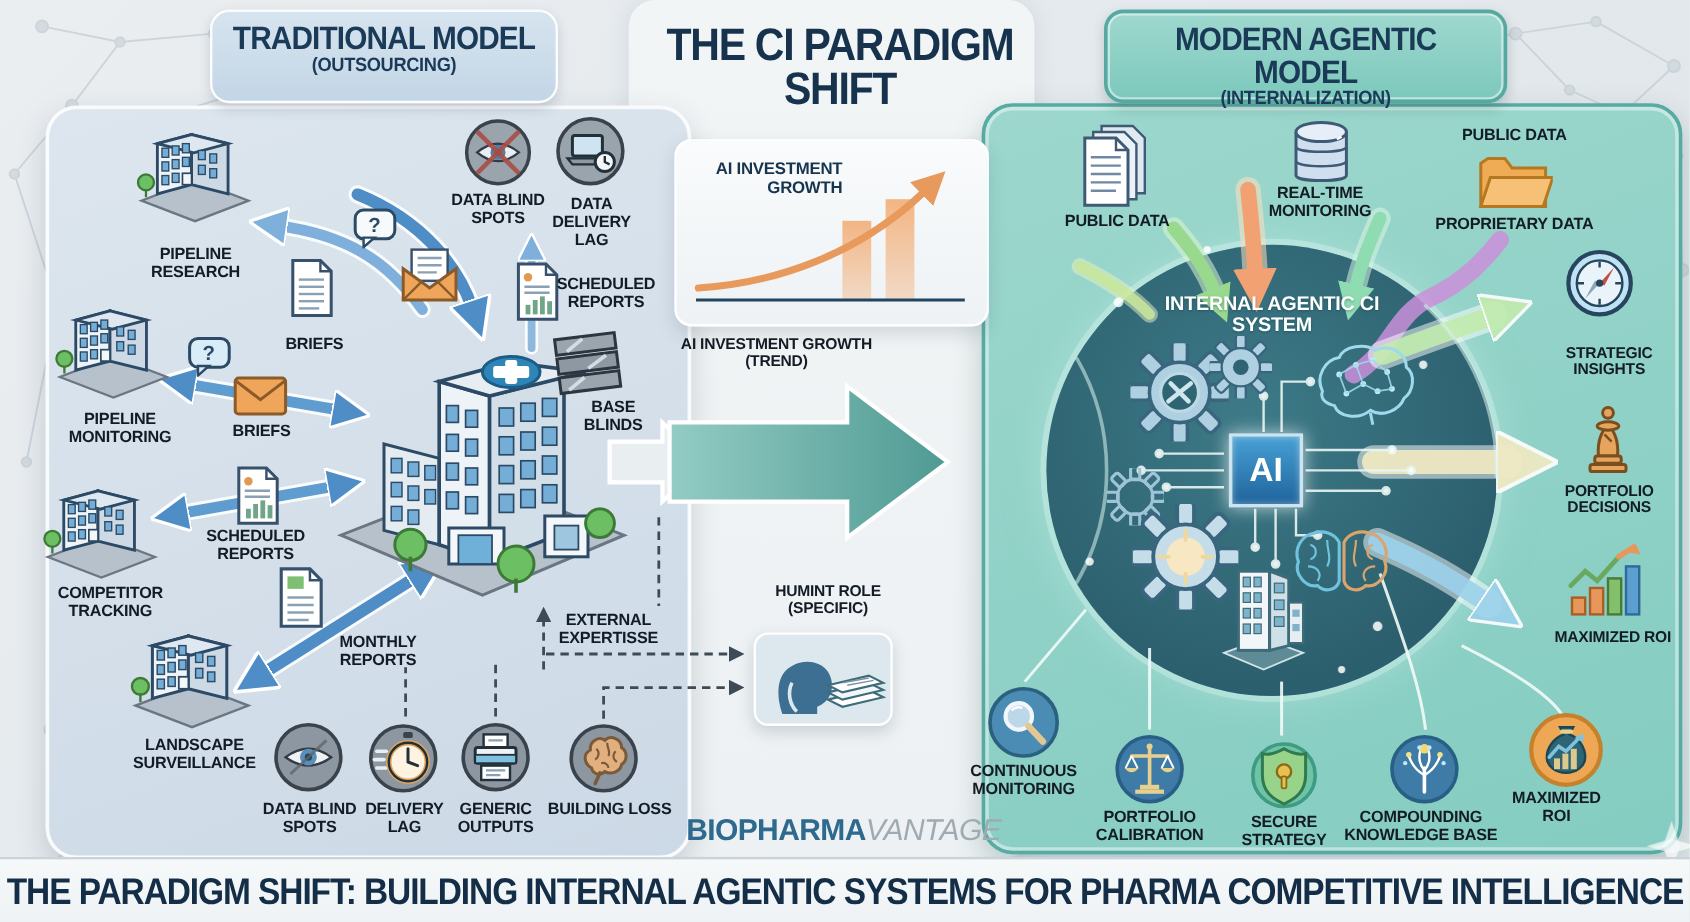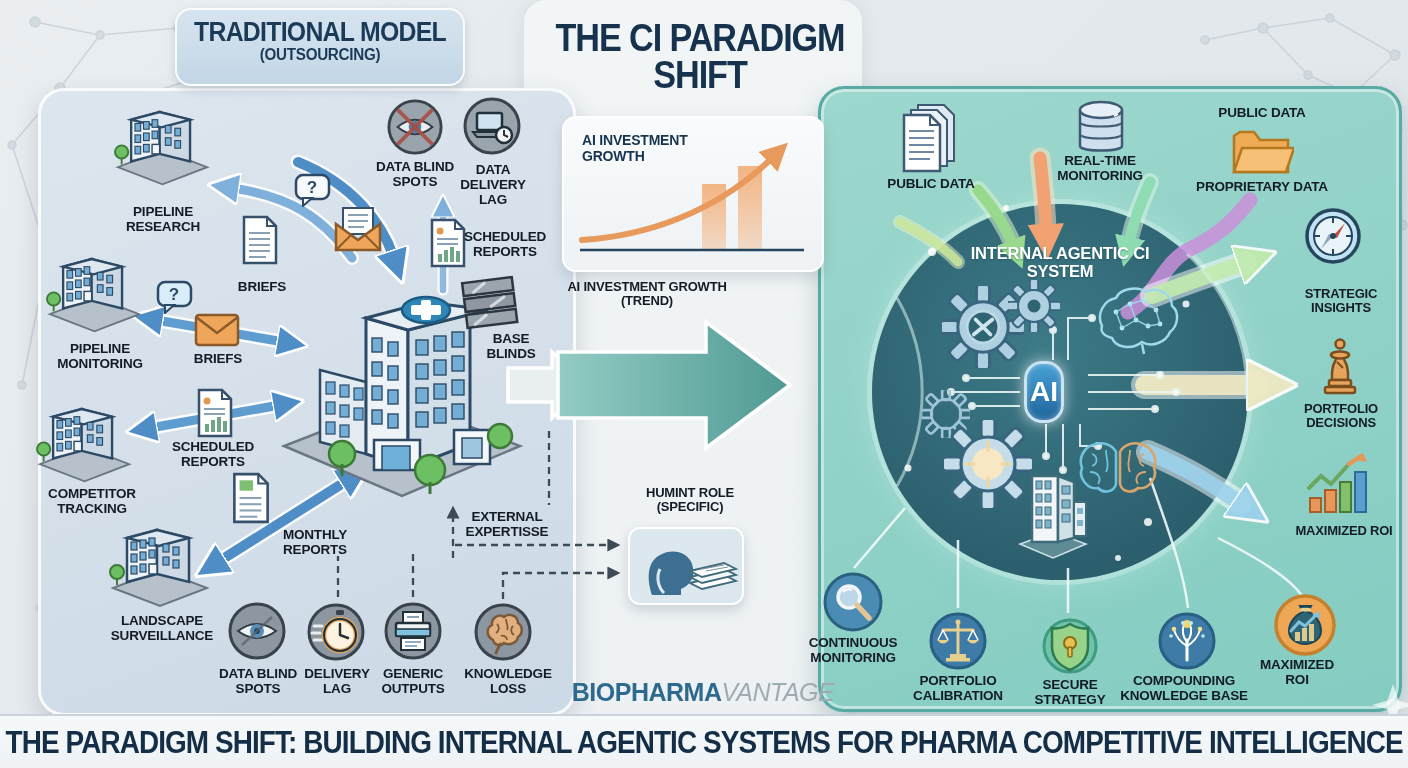--- a/index.html
+++ b/index.html
@@ -26,29 +26,29 @@
      background:linear-gradient(#9fd8ce,#7cc8bc);border:3px solid #55a9a1;
      box-shadow:inset 0 0 0 2px rgba(255,255,255,.5),0 4px 10px rgba(40,80,75,.22);}
   .ph-title{font-weight:800;font-size:27px;line-height:1.0;color:#1b3a58;letter-spacing:-.8px;transform:scaleX(.92);}
   .ph-sub{font-weight:700;font-size:16px;color:#1b3a58;letter-spacing:-.3px;transform:scaleX(.95);}
   #center-col{left:524px;top:0;width:338px;height:714px;z-index:1;border-radius:22px;
      background:linear-gradient(#f2f5f6,#edf1f3);box-shadow:0 0 18px rgba(120,140,155,.18);}
   #center-title{left:533px;top:20px;width:334px;z-index:6;text-align:center;
      font-weight:800;font-size:38px;line-height:.98;color:#16324c;letter-spacing:-1.2px;transform:scaleX(.9);}
   #chart-card{left:562px;top:116px;width:258px;height:152px;z-index:3;border-radius:14px;
      background:linear-gradient(#f9fbfc,#eef2f4);border:2px solid #ffffff;box-shadow:0 6px 14px rgba(70,90,105,.18);}
-  #chart-label{left:582px;top:132px;width:120px;z-index:6;font-weight:800;font-size:14px;line-height:1.15;color:#17344f;text-align:left;letter-spacing:-.2px;}
+  #chart-label{left:582px;top:132px;width:120px;z-index:6;font-weight:800;font-size:14px;line-height:1.15;color:#17344f;text-align:right;letter-spacing:-.2px;}
   #arrow-label{left:658px;top:358px;width:200px;z-index:6;font-weight:800;font-size:23px;line-height:1.05;letter-spacing:-.5px;}
   #humint-box{left:628px;top:527px;width:112px;height:74px;z-index:3;border-radius:12px;
      background:#dde8ee;border:2.5px solid #ffffff;box-shadow:0 5px 12px rgba(70,90,105,.22);}
   #core-circle{left:872px;top:204px;width:376px;height:376px;z-index:3;border-radius:50%;
      background:radial-gradient(circle at 45% 38%,#3d7a87,#2c5f6e 72%);
      box-shadow:0 0 0 5px rgba(225,248,243,.35),0 0 34px rgba(190,235,228,.55);}
   #core-title{left:1060px;top:230px;width:210px;z-index:6;font-weight:800;font-size:16.5px;line-height:1.12;letter-spacing:-.2px;}
-  #ai-chip{left:1024px;top:361px;width:40px;height:62px;z-index:5;border-radius:18px;
+  #ai-chip{left:1024px;top:361px;width:62px;height:62px;z-index:5;border-radius:1px;
      background:linear-gradient(#47a0d4,#1f649c);border:3px solid #cbe4f1;box-sizing:border-box;
      box-shadow:0 0 14px rgba(255,255,255,.65),inset 0 0 6px rgba(255,255,255,.4);
      display:flex;align-items:center;justify-content:center;font-weight:800;font-size:28px;color:#fff;}
   #banner{left:0;top:714px;width:1408px;height:54px;z-index:7;background:linear-gradient(#f6f9fa,#eef2f4);
      border-top:2px solid #c9d3d9;display:flex;align-items:center;justify-content:center;}
   #banner-text{font-weight:800;font-size:31px;color:#142e48;letter-spacing:-1px;transform:scaleX(.9);white-space:nowrap;}
   #logo{left:703px;top:678px;z-index:7;transform:translateX(-50%);white-space:nowrap;font-size:25px;letter-spacing:-.5px;}
   #logo .p1{font-weight:800;color:#2e6a8e;}
   #logo .p2{font-weight:400;color:#9fabb3;font-style:italic;}
   svg{display:block;}
@@ -113,20 +113,24 @@
 
   <div class="abs" id="center-col"></div>
 
   <div class="panel" id="left-panel"></div>
   <div class="panel" id="right-panel"></div>
 
   <div class="panel-header" id="left-header">
     <div class="ph-title">TRADITIONAL MODEL</div>
     <div class="ph-sub">(OUTSOURCING)</div>
   </div>
+  <div class="panel-header" id="right-header">
+    <div class="ph-title">MODERN AGENTIC MODEL</div>
+    <div class="ph-sub">(INTERNALIZATION)</div>
+  </div>
 
   <div class="abs" id="center-title">THE CI PARADIGM SHIFT</div>
 
   <div class="abs" id="chart-card">
     <svg width="258" height="152" viewBox="0 0 258 152">
       <defs>
         <linearGradient id="gb" x1="0" y1="0" x2="0" y2="1">
           <stop offset="0" stop-color="#f2a96e" stop-opacity=".85"></stop>
             <stop offset="1" stop-color="#f2a96e" stop-opacity=".35"></stop>
         </linearGradient>
@@ -535,21 +539,21 @@
   <div class="lbl" style="left:213px;top:440px;width:110px">SCHEDULED REPORTS</div>
   <div class="lbl" style="left:315px;top:528px;width:100px">MONTHLY REPORTS</div>
   <div class="lbl" style="left:505px;top:230px;width:95px">SCHEDULED REPORTS</div>
   <div class="lbl" style="left:415px;top:160px;width:95px">DATA BLIND SPOTS</div>
   <div class="lbl" style="left:493px;top:163px;width:75px">DATA DELIVERY LAG</div>
   <div class="lbl" style="left:511px;top:332px;width:70px">BASE BLINDS</div>
   <div class="lbl" style="left:507px;top:510px;width:105px">EXTERNAL EXPERTISSE</div>
   <div class="lbl" style="left:258px;top:667px;width:105px">DATA BLIND SPOTS</div>
   <div class="lbl" style="left:337px;top:667px;width:85px">DELIVERY LAG</div>
   <div class="lbl" style="left:413px;top:667px;width:90px">GENERIC OUTPUTS</div>
-  <div class="lbl" style="left:508px;top:667px;width:105px">KNOWLEDGE LOSS</div>
+  <div class="lbl" style="left:508px;top:667px;width:105px">BUILDING LOSS</div>
 
   <div class="lbl md" style="left:690px;top:486px;width:130px">HUMINT ROLE (SPECIFIC)</div>
   <div class="abs" id="humint-box">
     <svg width="112" height="74" viewBox="0 0 112 74">
       <path d="M22,66 C16,48 18,32 30,26 C42,19 58,23 62,35 C66,46 61,56 51,60 L51,66 z" fill="#3d6f92"></path>
       <circle cx="44" cy="36" r="13" fill="#3d6f92"></circle>
       <path d="M30,40 C26,48 28,58 34,64" fill="none" stroke="#dde8ee" stroke-width="3"></path>
       <g>
         <polygon points="60,54 94,46 106,52 72,60" fill="#ffffff" stroke="#3f6b7a" stroke-width="1.8"></polygon>
         <polygon points="60,48 94,40 106,46 72,54" fill="#f2f7f9" stroke="#3f6b7a" stroke-width="1.8"></polygon>

